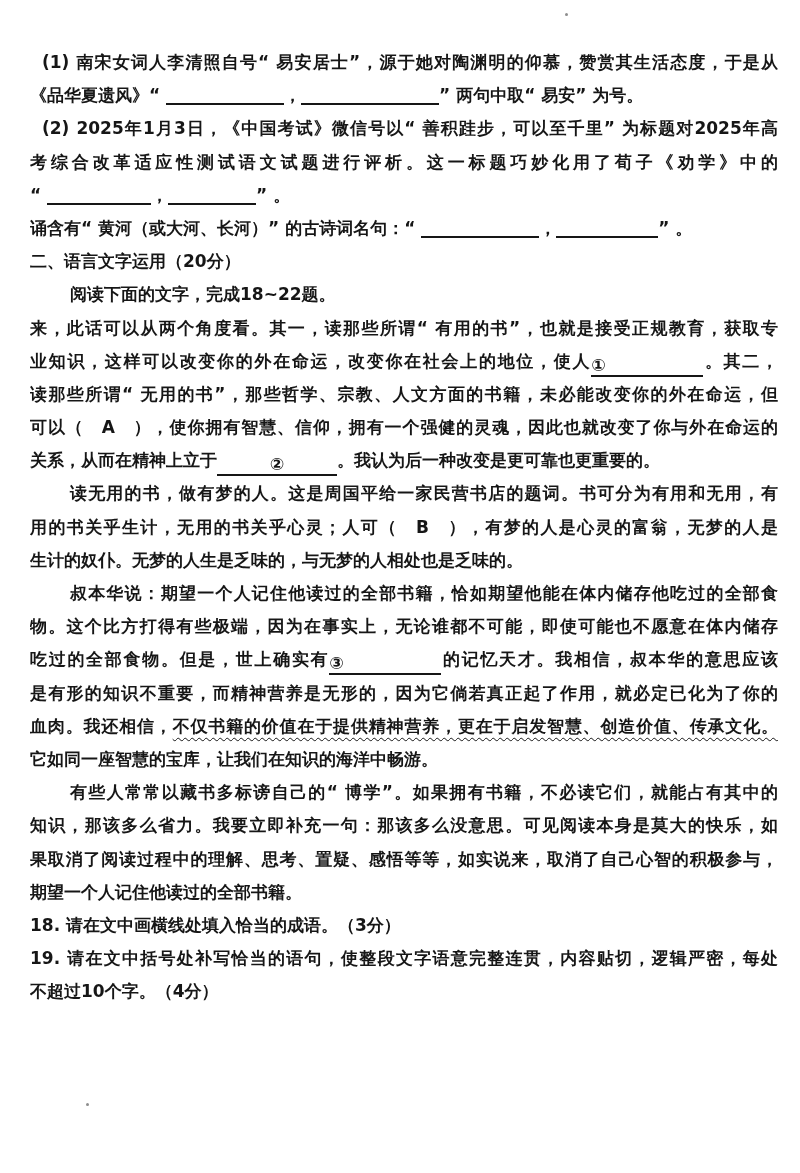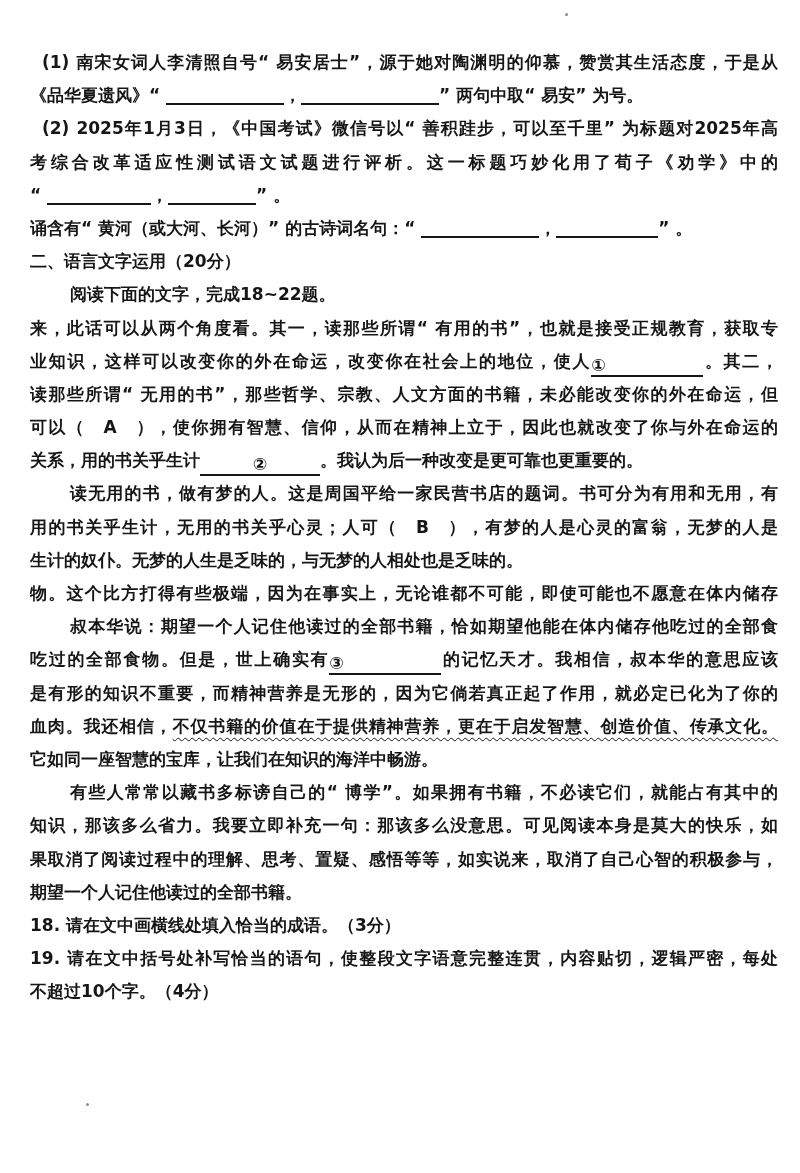--- a/index.html
+++ b/index.html
@@ -61,27 +61,27 @@
     <div class="line indent-base"><span class="seg-normal">《品华夏遗风》“ </span><span class="seg-blank" style="min-width: 118px;"></span><span class="seg-normal">，</span><span class="seg-blank" style="min-width: 138px;"></span><span class="seg-normal">” 两句中取“ 易安” 为号。</span></div>
     <div class="line indent-item fill"><span class="seg-normal">(2) 2025年1月3日，《中国考试》微信号以“ 善积跬步，可以至千里” 为标题对2025年高</span></div>
     <div class="line indent-base fill"><span class="seg-normal">考综合改革适应性测试语文试题进行评析。这一标题巧妙化用了荀子《劝学》中的</span></div>
     <div class="line indent-base"><span class="seg-normal">“ </span><span class="seg-blank" style="min-width: 104px;"></span><span class="seg-normal">，</span><span class="seg-blank" style="min-width: 88px;"></span><span class="seg-normal">” 。</span></div>
     <div class="line indent-base"><span class="seg-normal">诵含有“ 黄河（或大河、长河）” 的古诗词名句：“ </span><span class="seg-blank" style="min-width: 118px;"></span><span class="seg-normal">，</span><span class="seg-blank" style="min-width: 102px;"></span><span class="seg-normal">” 。</span></div>
     <div class="line indent-base"><span class="seg-normal">二、语言文字运用（20分）</span></div>
     <div class="line indent-para"><span class="seg-normal">阅读下面的文字，完成18~22题。</span></div>
     <div class="line indent-base fill"><span class="seg-normal">来，此话可以从两个角度看。其一，读那些所谓“ 有用的书”，也就是接受正规教育，获取专</span></div>
     <div class="line indent-base fill"><span class="seg-normal">业知识，这样可以改变你的外在命运，改变你在社会上的地位，使人</span><span class="seg-blank" style="min-width: 112px;">①</span><span class="seg-normal">。其二，</span></div>
     <div class="line indent-base fill"><span class="seg-normal">读那些所谓“ 无用的书”，那些哲学、宗教、人文方面的书籍，未必能改变你的外在命运，但</span></div>
-    <div class="line indent-base fill"><span class="seg-normal">可以（　A　），使你拥有智慧、信仰，从而在精神上立于，因此也就改变了你与外在命运的</span></div>
-    <div class="line indent-base"><span class="seg-normal">关系，用的书关乎生计</span><span class="seg-blank" style="min-width: 120px;">②</span><span class="seg-normal">。我认为后一种改变是更可靠也更重要的。</span></div>
+    <div class="line indent-base fill"><span class="seg-normal">可以（　A　），使你拥有智慧、信仰，拥有一个强健的灵魂，因此也就改变了你与外在命运的</span></div>
+    <div class="line indent-base"><span class="seg-normal">关系，从而在精神上立于</span><span class="seg-blank" style="min-width: 120px;">②</span><span class="seg-normal">。我认为后一种改变是更可靠也更重要的。</span></div>
     <div class="line indent-para fill"><span class="seg-normal">读无用的书，做有梦的人。这是周国平给一家民营书店的题词。书可分为有用和无用，有</span></div>
     <div class="line indent-base fill"><span class="seg-normal">用的书关乎生计，无用的书关乎心灵；人可（　B　），有梦的人是心灵的富翁，无梦的人是</span></div>
     <div class="line indent-base"><span class="seg-normal">生计的奴仆。无梦的人生是乏味的，与无梦的人相处也是乏味的。</span></div>
+    <div class="line indent-para fill"><span class="seg-normal">叔本华说：期望一个人记住他读过的全部书籍，恰如期望他能在体内储存他吃过的全部食</span></div>
     <div class="line indent-base fill"><span class="seg-normal">物。这个比方打得有些极端，因为在事实上，无论谁都不可能，即使可能也不愿意在体内储存</span></div>
-    <div class="line indent-para fill"><span class="seg-normal">叔本华说：期望一个人记住他读过的全部书籍，恰如期望他能在体内储存他吃过的全部食</span></div>
     <div class="line indent-base fill"><span class="seg-normal">吃过的全部食物。但是，世上确实有</span><span class="seg-blank" style="min-width: 112px;">③</span><span class="seg-normal">的记忆天才。我相信，叔本华的意思应该</span></div>
     <div class="line indent-base fill"><span class="seg-normal">是有形的知识不重要，而精神营养是无形的，因为它倘若真正起了作用，就必定已化为了你的</span></div>
     <div class="line indent-base fill"><span class="seg-normal">血肉。我还相信，</span><span class="seg-wavy">不仅书籍的价值在于提供精神营养，更在于启发智慧、创造价值、传承文化。</span></div>
     <div class="line indent-base"><span class="seg-normal">它如同一座智慧的宝库，让我们在知识的海洋中畅游。</span></div>
     <div class="line indent-para fill"><span class="seg-normal">有些人常常以藏书多标谤自己的“ 博学”。如果拥有书籍，不必读它们，就能占有其中的</span></div>
     <div class="line indent-base fill"><span class="seg-normal">知识，那该多么省力。我要立即补充一句：那该多么没意思。可见阅读本身是莫大的快乐，如</span></div>
     <div class="line indent-base fill"><span class="seg-normal">果取消了阅读过程中的理解、思考、置疑、感悟等等，如实说来，取消了自己心智的积极参与，</span></div>
     <div class="line indent-base"><span class="seg-normal">期望一个人记住他读过的全部书籍。</span></div>
     <div class="line indent-base"><span class="seg-normal">18. 请在文中画横线处填入恰当的成语。（3分）</span></div>
     <div class="line indent-base fill"><span class="seg-normal">19. 请在文中括号处补写恰当的语句，使整段文字语意完整连贯，内容贴切，逻辑严密，每处</span></div>

